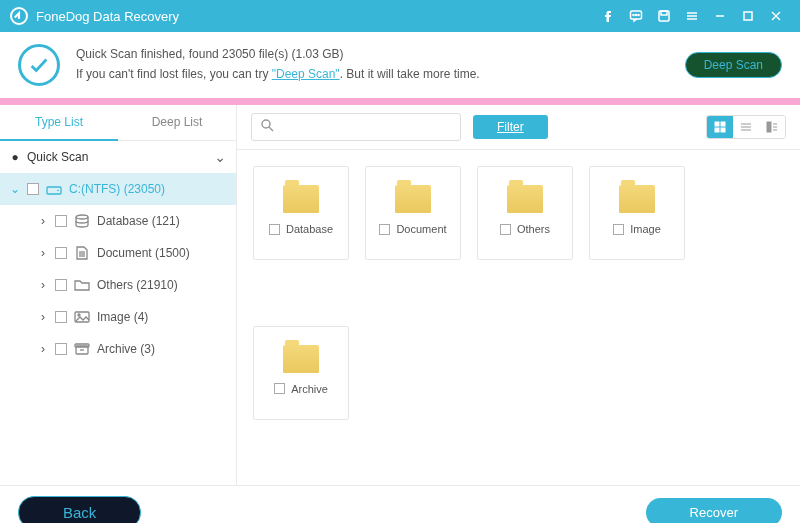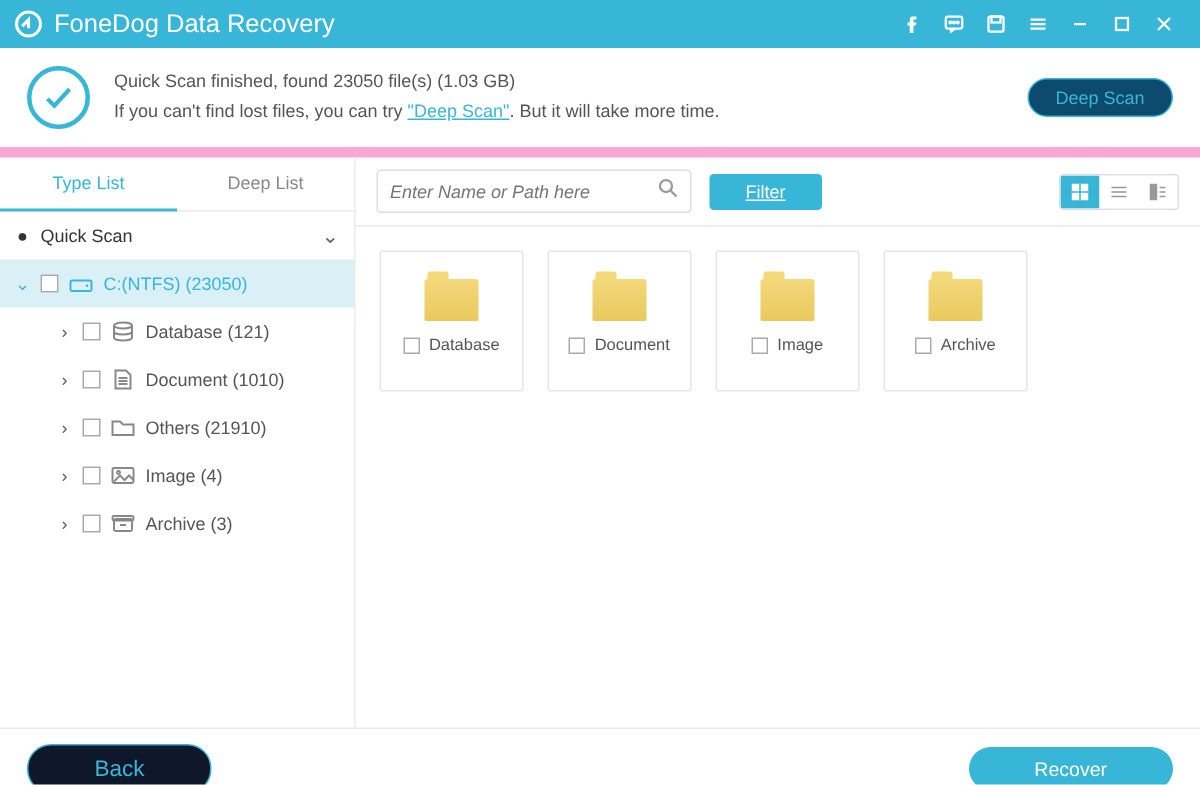--- a/index.html
+++ b/index.html
@@ -5,21 +5,21 @@
 * { margin: 0; padding: 0; box-sizing: border-box; font-family: -apple-system, BlinkMacSystemFont, "Segoe UI", Arial, sans-serif; }
 body { background: #fff; width: 800px; height: 523px; overflow: hidden; }
 
 .titlebar {
   height: 32px;
   background: #38b6d8;
   display: flex;
   align-items: center;
   padding: 0 10px;
   color: #fff;
-  font-size: 17px;
+  font-size: 13px;
 }
 .titlebar .logo {
   width: 18px; height: 18px; margin-right: 8px;
   border: 2px solid #fff; border-radius: 50%;
   display: flex; align-items: center; justify-content: center;
   font-size: 10px;
 }
 .titlebar .spacer { flex: 1; }
 .titlebar .win-btn { width: 28px; height: 28px; display: flex; align-items: center; justify-content: center; cursor: pointer; }
 .titlebar .win-btn svg { width: 14px; height: 14px; stroke: #fff; fill: none; stroke-width: 1.5; }
@@ -34,21 +34,21 @@
   width: 42px; height: 42px; border: 3px solid #38b6d8; border-radius: 50%;
   display: flex; align-items: center; justify-content: center;
   margin-right: 16px; flex-shrink: 0;
 }
 .banner .check-circle svg { width: 22px; height: 22px; stroke: #38b6d8; fill: none; stroke-width: 3; }
 .banner .msg { flex: 1; font-size: 12px; color: #555; line-height: 1.7; }
 .banner .msg a { color: #38b6d8; text-decoration: underline; }
 .banner .deep-scan {
   border: 1px solid #38b6d8; color: #38b6d8;
   border-radius: 14px; padding: 5px 18px; font-size: 12px;
-  background: #0c4a6e; cursor: pointer; align-self: center;
+  background: #14532d; cursor: pointer; align-self: center;
 }
 
 .main { display: flex; height: 380px; }
 
 .sidebar { width: 237px; border-right: 1px solid #eaeaea; }
 .tabs { display: flex; }
 .tab {
   flex: 1; text-align: center; padding: 10px 0; font-size: 12px;
   color: #888; cursor: pointer; border-bottom: 1px solid #eaeaea;
 }
@@ -243,21 +243,21 @@
         <span class="chev">›</span>
         <span class="cb"></span>
         <span class="icn">
           <svg viewBox="0 0 16 14">
               <path d="M3 1 H10 L13 4 V13 H3 Z"></path>
               <line x1="5" y1="6" x2="11" y2="6"></line>
               <line x1="5" y1="8" x2="11" y2="8"></line>
               <line x1="5" y1="10" x2="11" y2="10"></line>
             </svg>
         </span>
-        <span class="label">Document (1010)</span>
+        <span class="label">Document (1500)</span>
       </div>
       <div class="tree-item child">
         <span class="chev">›</span>
         <span class="cb"></span>
         <span class="icn">
           <svg viewBox="0 0 16 14">
               <path d="M1 3 H6 L8 5 H15 V12 H1 Z"></path>
             </svg>
         </span>
         <span class="label">Others (21910)</span>
@@ -285,21 +285,20 @@
             </svg>
         </span>
         <span class="label">Archive (3)</span>
       </div>
     </div>
   </div>
 
   <div class="content">
     <div class="toolbar">
       <div class="search">
-        <input type="text" placeholder="Enter Name or Path here" style="">
         <span class="sicon">
           <svg viewBox="0 0 14 14">
               <circle cx="6" cy="6" r="4"></circle>
               <line x1="9" y1="9" x2="13" y2="13"></line>
             </svg>
         </span>
       </div>
       <button class="filter-btn">Filter</button>
       <div class="view-toggle">
         <div class="view-btn active">
@@ -340,20 +339,27 @@
         <div class="folder-icon"></div>
         <div class="caption">
             <span class="cb"></span>
             <span>Document</span>
           </div>
       </div>
       <div class="card">
         <div class="folder-icon"></div>
         <div class="caption">
             <span class="cb"></span>
+            <span>Others</span>
+          </div>
+      </div>
+      <div class="card">
+        <div class="folder-icon"></div>
+        <div class="caption">
+            <span class="cb"></span>
             <span>Image</span>
           </div>
       </div>
       <div class="card">
         <div class="folder-icon"></div>
         <div class="caption">
             <span class="cb"></span>
             <span>Archive</span>
           </div>
       </div>

